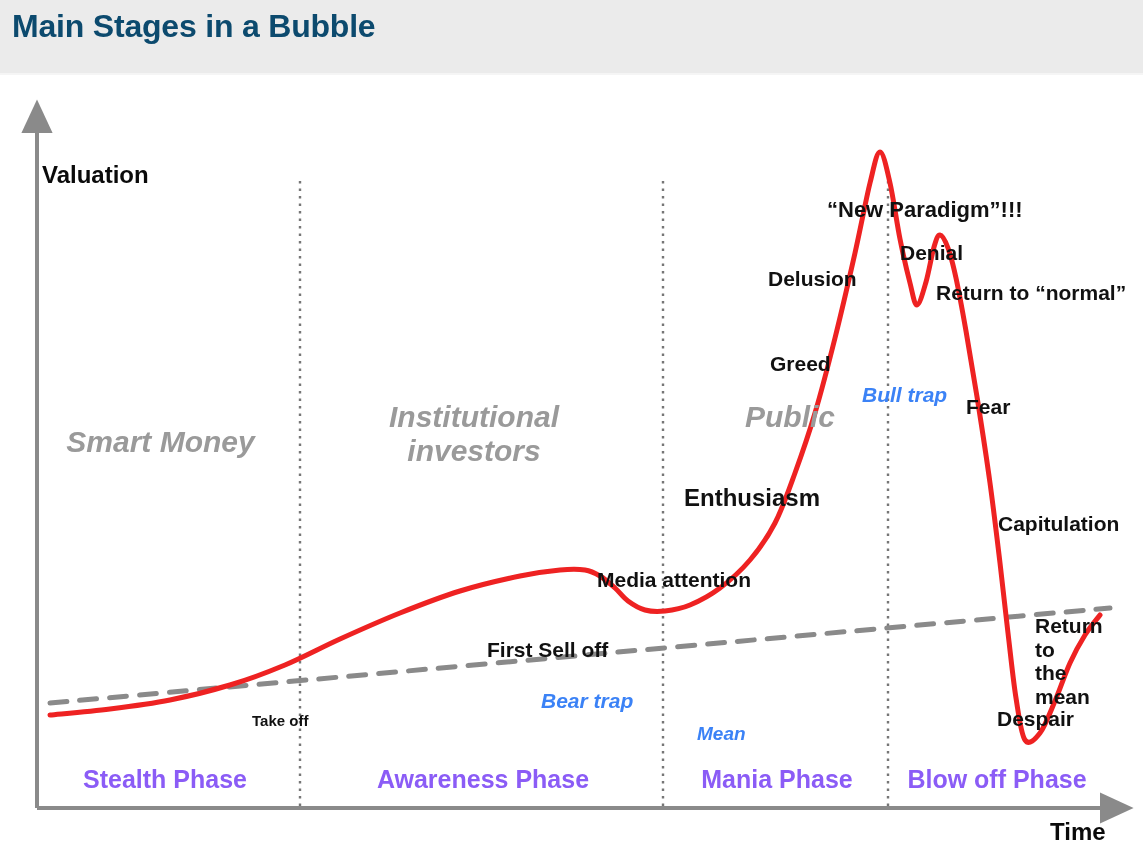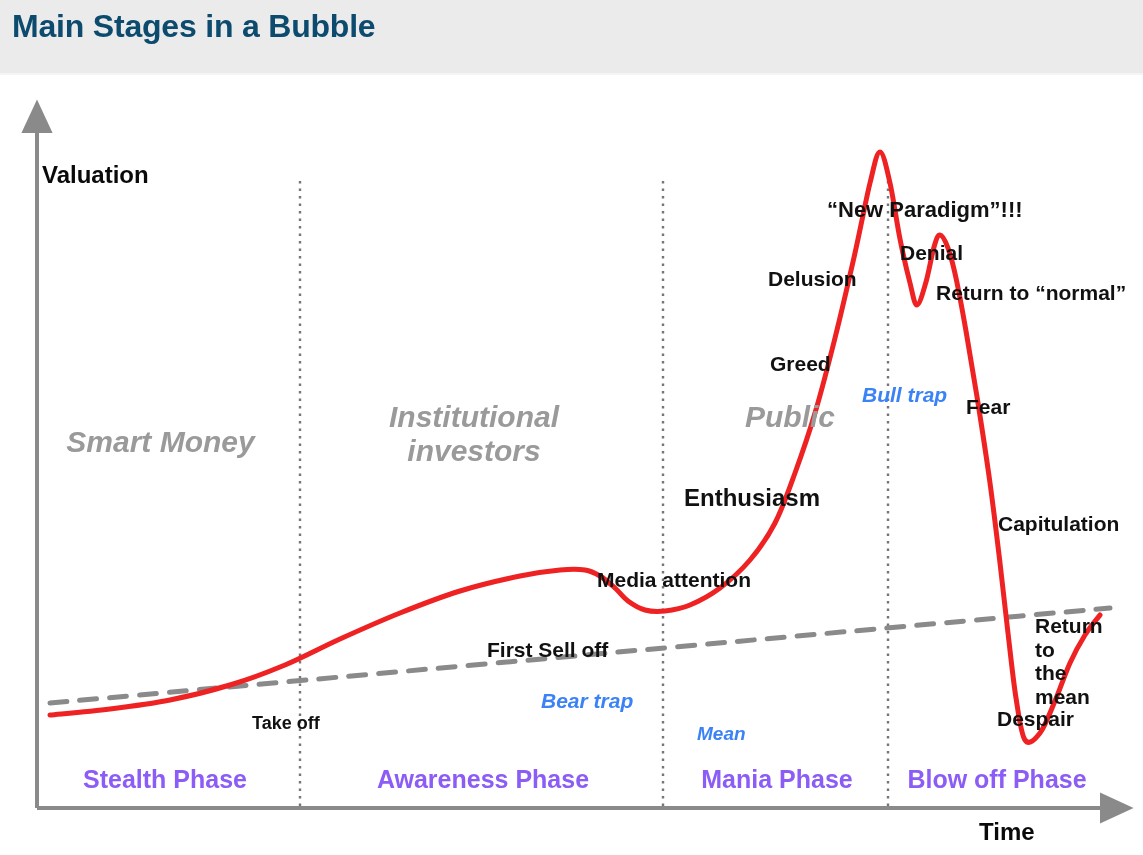--- a/index.html
+++ b/index.html
@@ -111,24 +111,24 @@
       </g>
     <g id="mean-line-group">
         <path d="M 50 630 C 226.66666666666666 614.1666666666666, 933.3333333333334 550.8333333333334, 1110 535" fill="none" stroke="#8a8a8a" stroke-width="5" stroke-linecap="round" stroke-linejoin="round" stroke-dasharray="17 13"></path>
       </g>
     <g id="curve-group">
         <path d="M 50 642 C 60 641, 90 638.5, 110 636 C 130 633.5, 150 631, 170 627 C 190 623, 210.83333333333334 617.8333333333334, 230 612 C 249.16666666666666 606.1666666666666, 266.6666666666667 599.6666666666666, 285 592 C 303.3333333333333 584.3333333333334, 320.8333333333333 574.6666666666666, 340 566 C 359.1666666666667 557.3333333333334, 380 548, 400 540 C 420 532, 440 524.1666666666666, 460 518 C 480 511.8333333333333, 503.3333333333333 506.5, 520 503 C 536.6666666666666 499.5, 549.1666666666666 498, 560 497 C 570.8333333333334 496, 578.3333333333334 496, 585 497 C 591.6666666666666 498, 595 500, 600 503 C 605 506, 610.3333333333334 510.8333333333333, 615 515 C 619.6666666666666 519.1666666666666, 623 524.3333333333334, 628 528 C 633 531.6666666666666, 638.8333333333334 535.3333333333334, 645 537 C 651.1666666666666 538.6666666666666, 657.5 538.8333333333334, 665 538 C 672.5 537.1666666666666, 680.8333333333334 535.8333333333334, 690 532 C 699.1666666666666 528.1666666666666, 710 522.5, 720 515 C 730 507.5, 740.8333333333334 497.8333333333333, 750 487 C 759.1666666666666 476.1666666666667, 767.5 464.5, 775 450 C 782.5 435.5, 788.3333333333334 418.3333333333333, 795 400 C 801.6666666666666 381.6666666666667, 808.3333333333334 362.5, 815 340 C 821.6666666666666 317.5, 828.3333333333334 291.6666666666667, 835 265 C 841.6666666666666 238.33333333333334, 849.1666666666666 205.83333333333334, 855 180 C 860.8333333333334 154.16666666666666, 865.8333333333334 126.83333333333333, 870 110 C 874.1666666666666 93.16666666666667, 876.6666666666666 79, 880 79 C 883.3333333333334 79, 886.6666666666666 95.5, 890 110 C 893.3333333333334 124.5, 896.6666666666666 149.33333333333334, 900 166 C 903.3333333333334 182.66666666666666, 907.1666666666666 199, 910 210 C 912.8333333333334 221, 914.3333333333334 232.16666666666666, 917 232 C 919.6666666666666 231.83333333333334, 923.1666666666666 218.66666666666666, 926 209 C 928.8333333333334 199.33333333333334, 931.6666666666666 181.83333333333334, 934 174 C 936.3333333333334 166.16666666666666, 937.6666666666666 161.83333333333334, 940 162 C 942.3333333333334 162.16666666666666, 945.3333333333334 167.83333333333334, 948 175 C 950.6666666666666 182.16666666666666, 953 191.16666666666666, 956 205 C 959 218.83333333333334, 962.3333333333334 237.16666666666666, 966 258 C 969.6666666666666 278.8333333333333, 974 304.6666666666667, 978 330 C 982 355.3333333333333, 986.3333333333334 383.3333333333333, 990 410 C 993.6666666666666 436.6666666666667, 997 465, 1000 490 C 1003 515, 1005.3333333333334 537.5, 1008 560 C 1010.6666666666666 582.5, 1013.1666666666666 607.1666666666666, 1016 625 C 1018.8333333333334 642.8333333333334, 1021 661.1666666666666, 1025 667 C 1029 672.8333333333334, 1035 666.5, 1040 660 C 1045 653.5, 1050 639.6666666666666, 1055 628 C 1060 616.3333333333334, 1065 601, 1070 590 C 1075 579, 1080 570, 1085 562 C 1090 554, 1097.5 545.3333333333334, 1100 542" fill="none" stroke="#ee2222" stroke-width="5" stroke-linecap="round" stroke-linejoin="round"></path>
       </g>
   </svg>
 
   <div class="axis-lbl" style="left:42px; top:88px;">Valuation</div>
-  <div class="axis-lbl" style="left:979px; top:745px;">Time</div>
+  <div class="axis-lbl" style="left:1050px; top:745px;">Time</div>
 
   <div id="annotation-layer">
-      <div class="lbl" style="left: 252px; top: 640px; font-size: 18px;">Take off</div>
+      <div class="lbl" style="left: 252px; top: 640px; font-size: 15px;">Take off</div>
       <div class="lbl" style="left: 487px; top: 565px; font-size: 21px;">First Sell off</div>
       <div class="lbl-italic" style="left: 541px; top: 616px; font-size: 21px;">Bear trap</div>
       <div class="lbl" style="left: 597px; top: 495px; font-size: 21px;">Media attention</div>
       <div class="lbl-italic" style="left: 697px; top: 650px; font-size: 19px;">Mean</div>
       <div class="lbl" style="left: 684px; top: 412px; font-size: 24px;">Enthusiasm</div>
       <div class="lbl" style="left: 770px; top: 279px; font-size: 21px;">Greed</div>
       <div class="lbl" style="left: 768px; top: 194px; font-size: 21px;">Delusion</div>
       <div class="lbl" style="left: 827px; top: 125px; font-size: 22px;">“New Paradigm”!!!</div>
       <div class="lbl" style="left: 900px; top: 168px; font-size: 21px;">Denial</div>
       <div class="lbl" style="left: 936px; top: 208px; font-size: 21px;">Return to “normal”</div>

